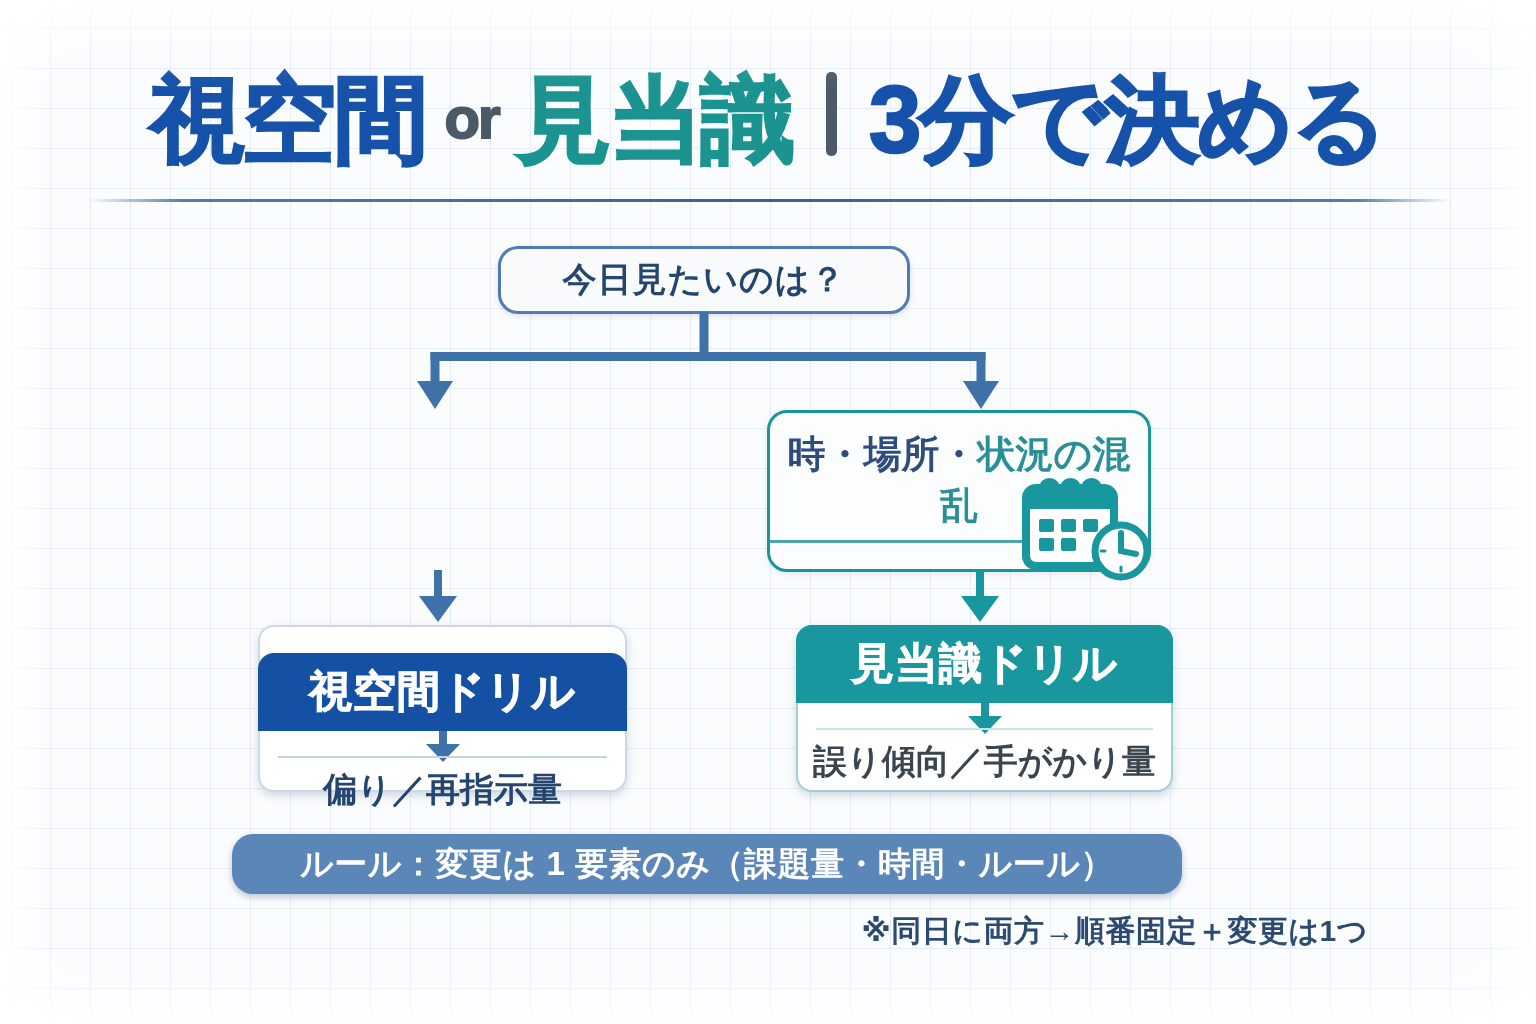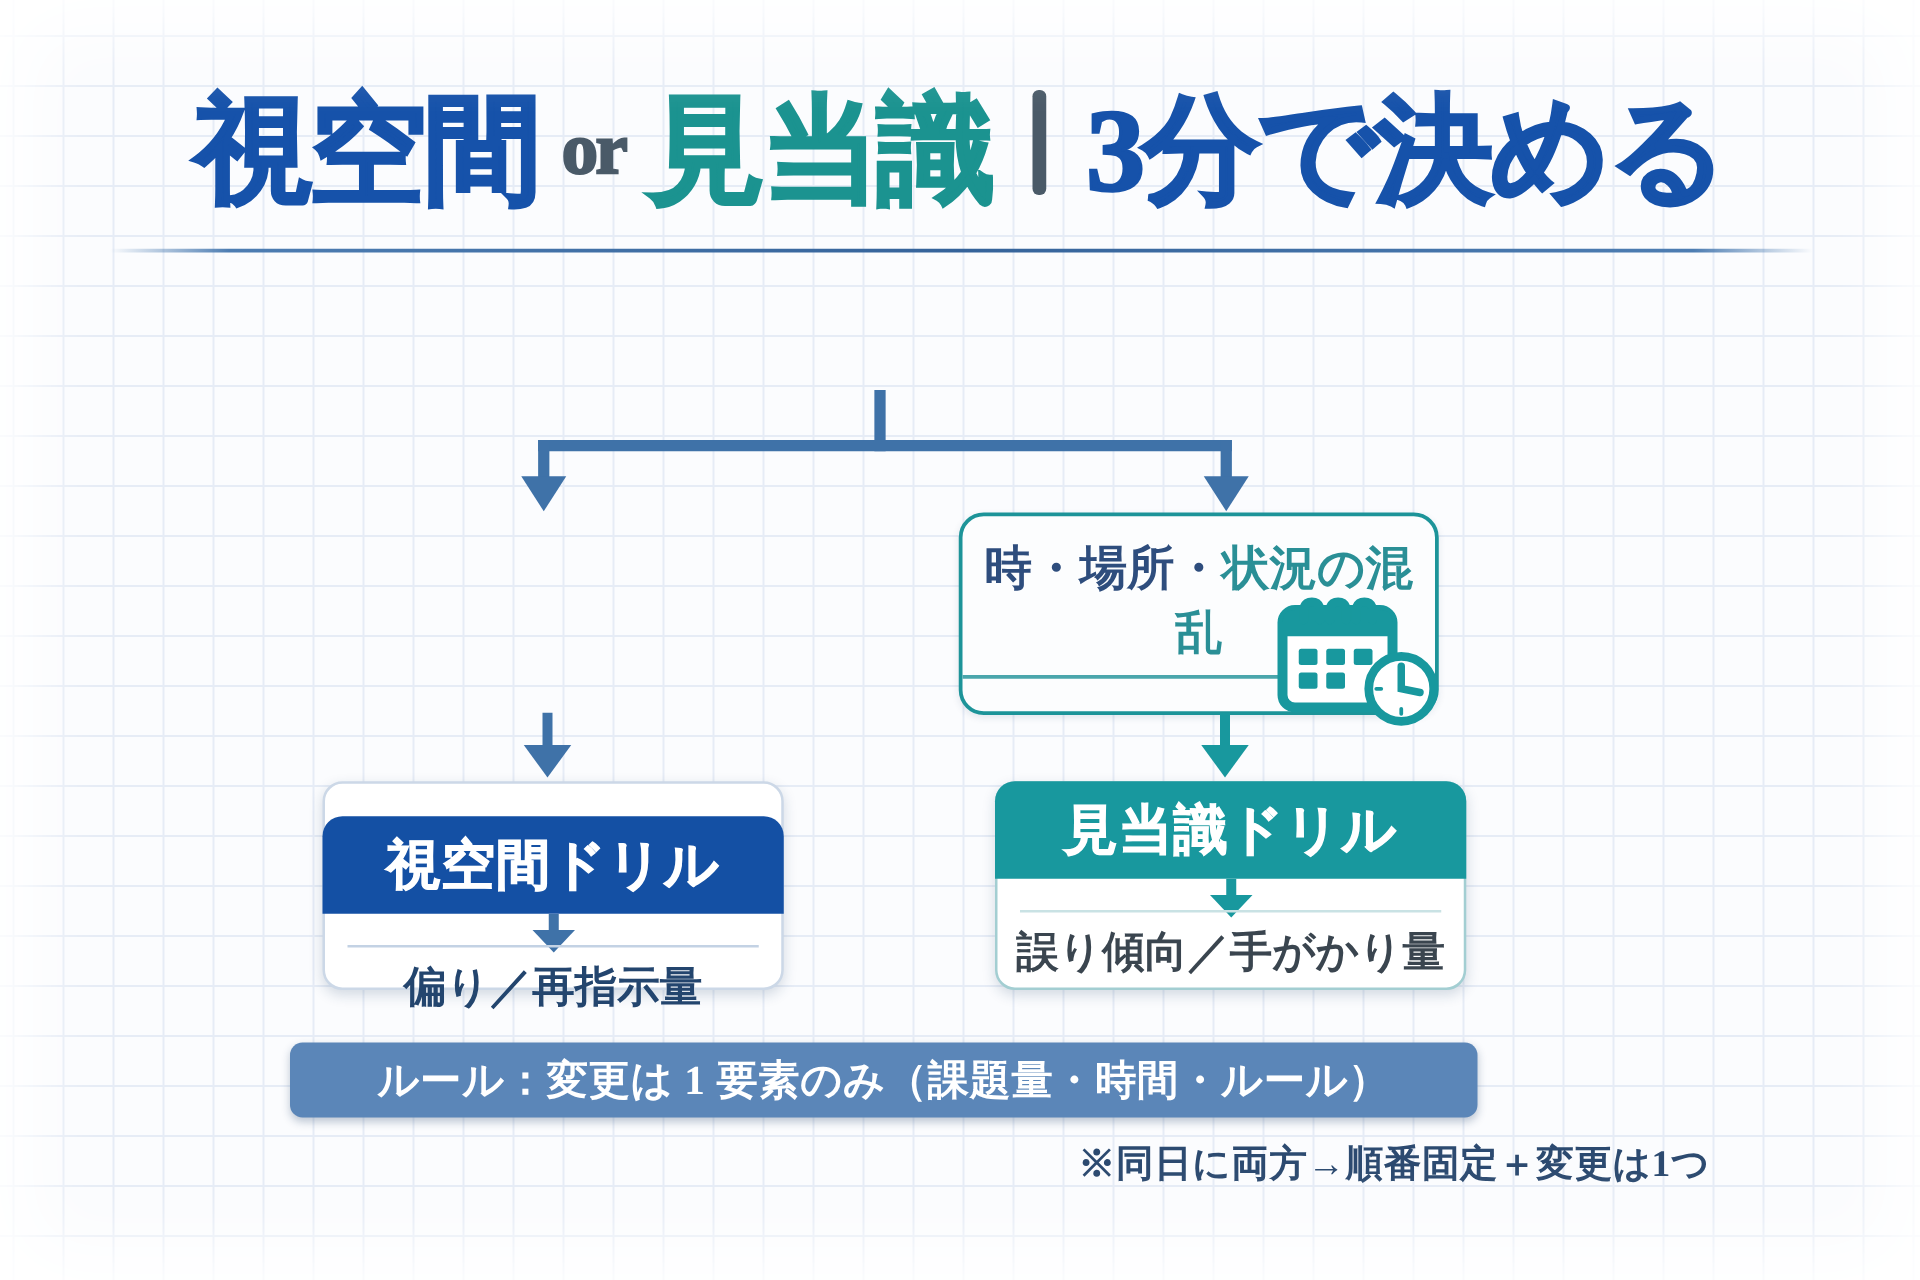--- a/index.html
+++ b/index.html
@@ -7,21 +7,20 @@
   body { font-family:"Liberation Sans","DejaVu Sans",sans-serif; }
 
   .page {
     position:relative; width:1536px; height:1024px; overflow:hidden;
     background-color:#fbfcfe;
     background-image:
       linear-gradient(#e6ecf6 1.5px, transparent 1.5px),
       linear-gradient(90deg, #e6ecf6 1.5px, transparent 1.5px);
     background-size:40px 40px;
     background-position:10px 28px;
-    font-family:Liberation Serif, serif;
   }
   .page::after {
     content:""; position:absolute; inset:0; pointer-events:none;
     box-shadow: inset 0 0 55px 28px rgba(255,255,255,0.95);
   }
 
   
   .title {
     position:absolute; top:72px; left:0; width:100%;
     text-align:center; white-space:nowrap; font-weight:bold;
@@ -92,21 +91,21 @@
   .result-left  .body-line { background:#c3d2e4; }
   .result-right .body-line { background:#c9e2e4; }
   .result-metric { position:absolute; top:36px; left:0; width:100%; text-align:center;
                    font-size:34px; font-weight:bold; }
   .result-left  .result-metric { color:#23456e; }
   .result-right .result-metric { color:#3a454f; }
 
   
   .rule-bar {
     position:absolute; left:232px; top:834px; width:950px; height:60px;
-    background:#5b86b8; border-radius:10px;
+    background:#5b86b8; border-radius:21px;
     display:flex; align-items:center; justify-content:center;
     box-shadow:0 3px 7px rgba(30,60,100,.28);
   }
   .rule-bar span { color:#ffffff; font-size:33px; font-weight:bold; letter-spacing:0.5px; }
 
   
   .footnote {
     position:absolute; top:911px; right:168px;
     font-size:30px; font-weight:bold; color:#2c4a70; letter-spacing:0.5px;
   }
@@ -118,20 +117,23 @@
 
   <div class="title">
     <span class="t-term t-blue">視空間</span>
     <span class="t-or">or</span>
     <span class="t-term t-teal">見当識</span>
     <span class="t-sep"></span>
     <span class="t-term t-blue">3分で決める</span>
   </div>
   <div class="title-rule"></div>
 
+  <div class="root-box">
+    <span>今日見たいのは？</span>
+  </div>
 
   <svg class="tree" width="600" height="100" viewBox="0 0 600 100">
     <g fill="#3f72a8">
       <rect x="291.5" y="0" width="9" height="49"></rect>
       <rect x="22.5" y="40" width="555" height="9"></rect>
       <rect x="22.5" y="40" width="9" height="31"></rect>
       <rect x="568.5" y="40" width="9" height="31"></rect>
       <polygon points="9,69 45,69 27,97"></polygon>
       <polygon points="555,69 591,69 573,97"></polygon>
     </g>

